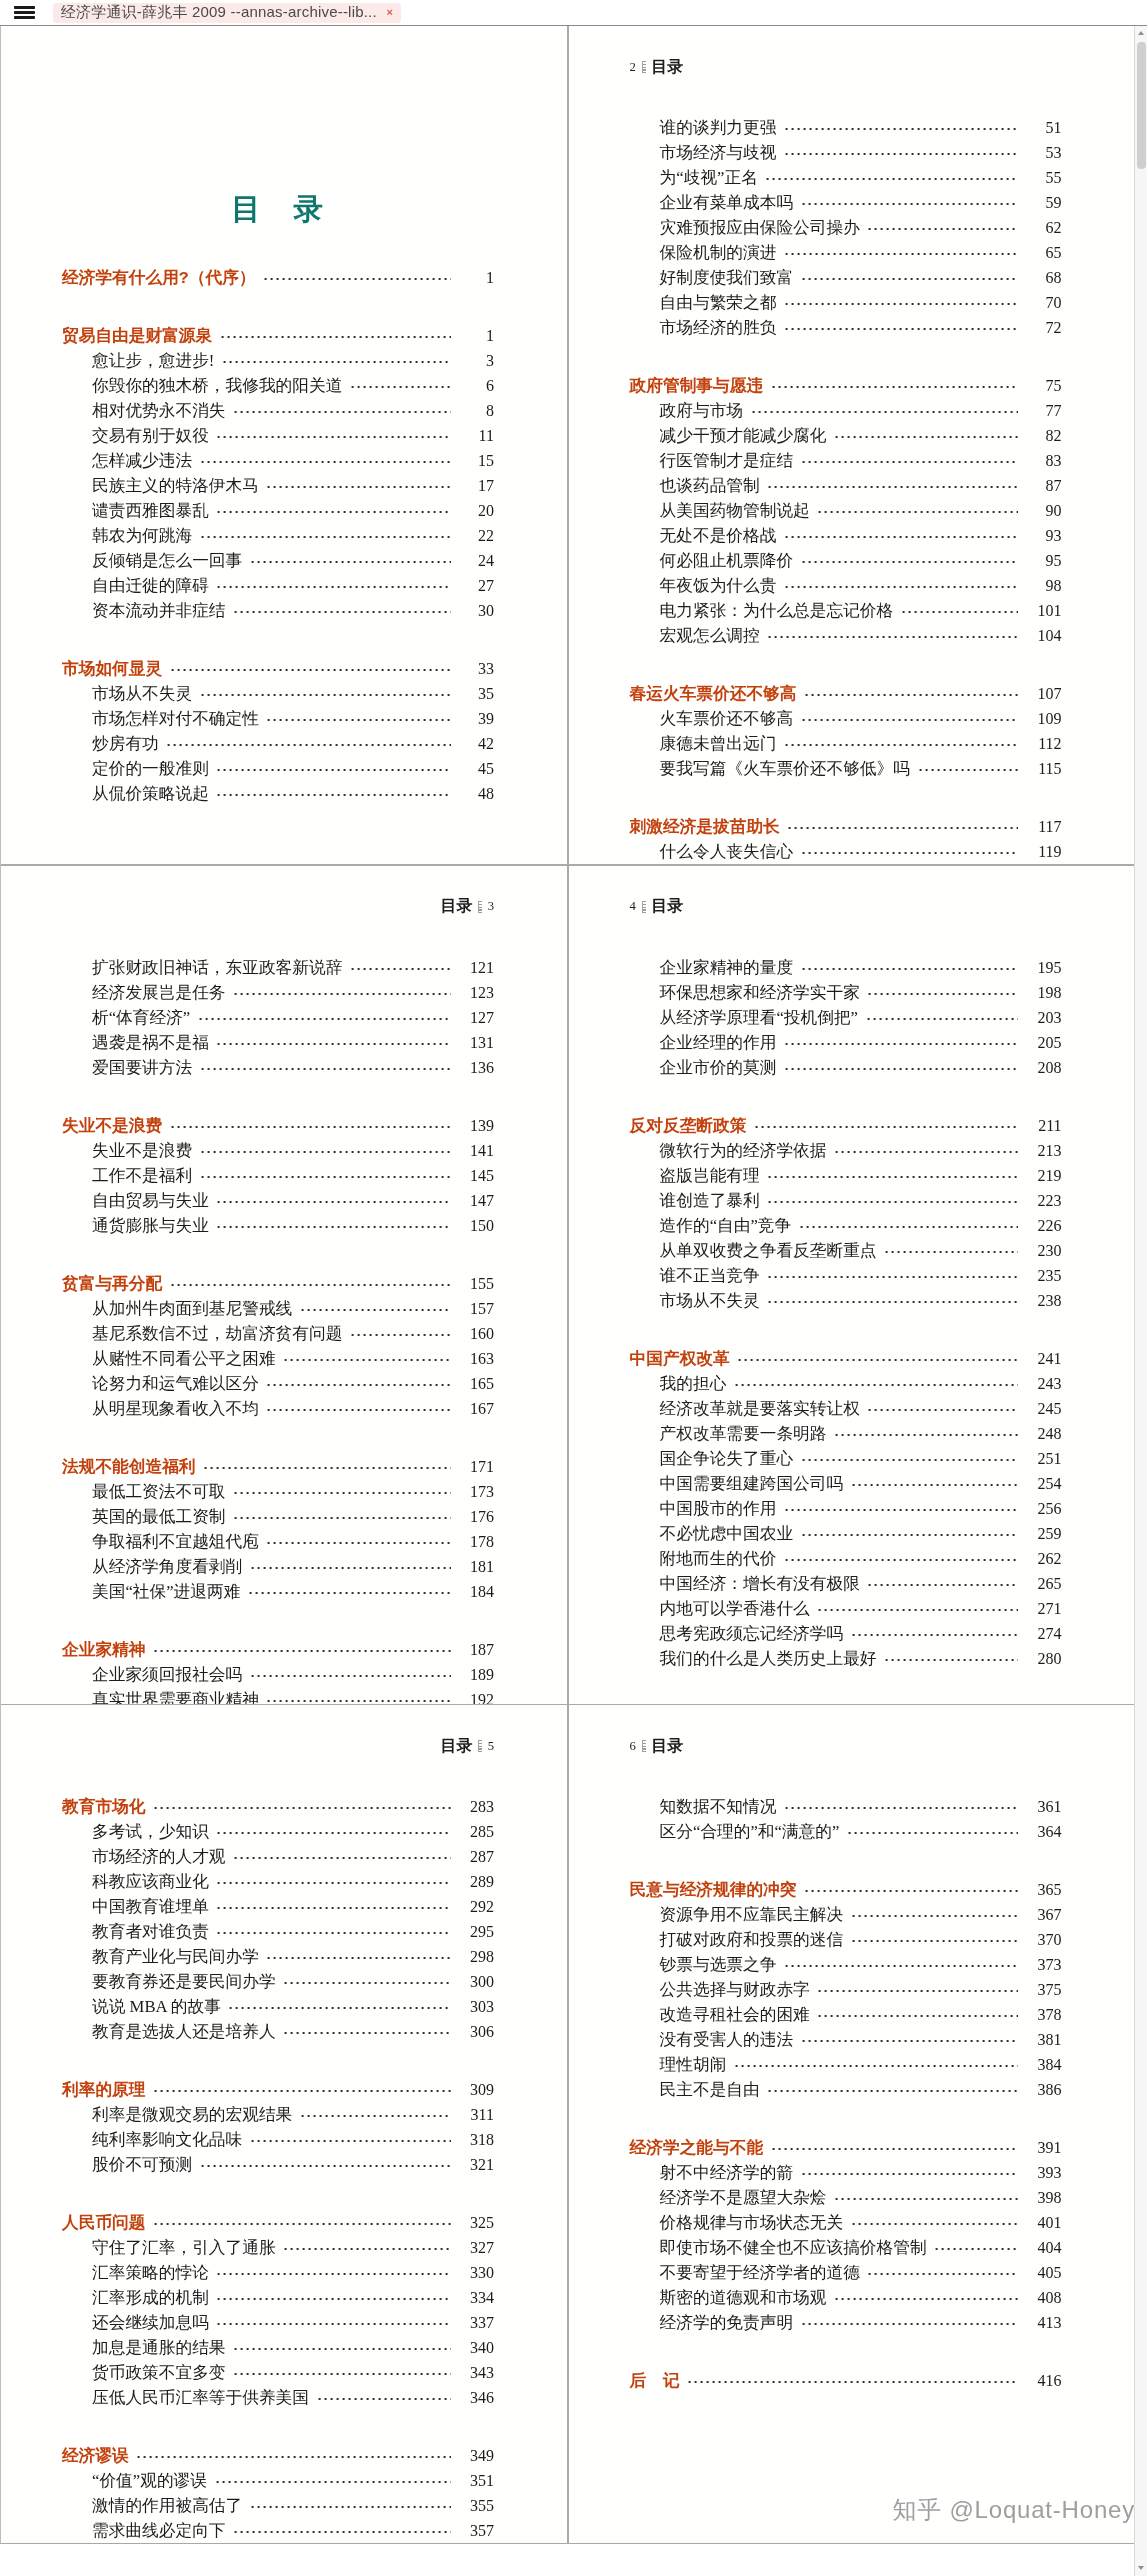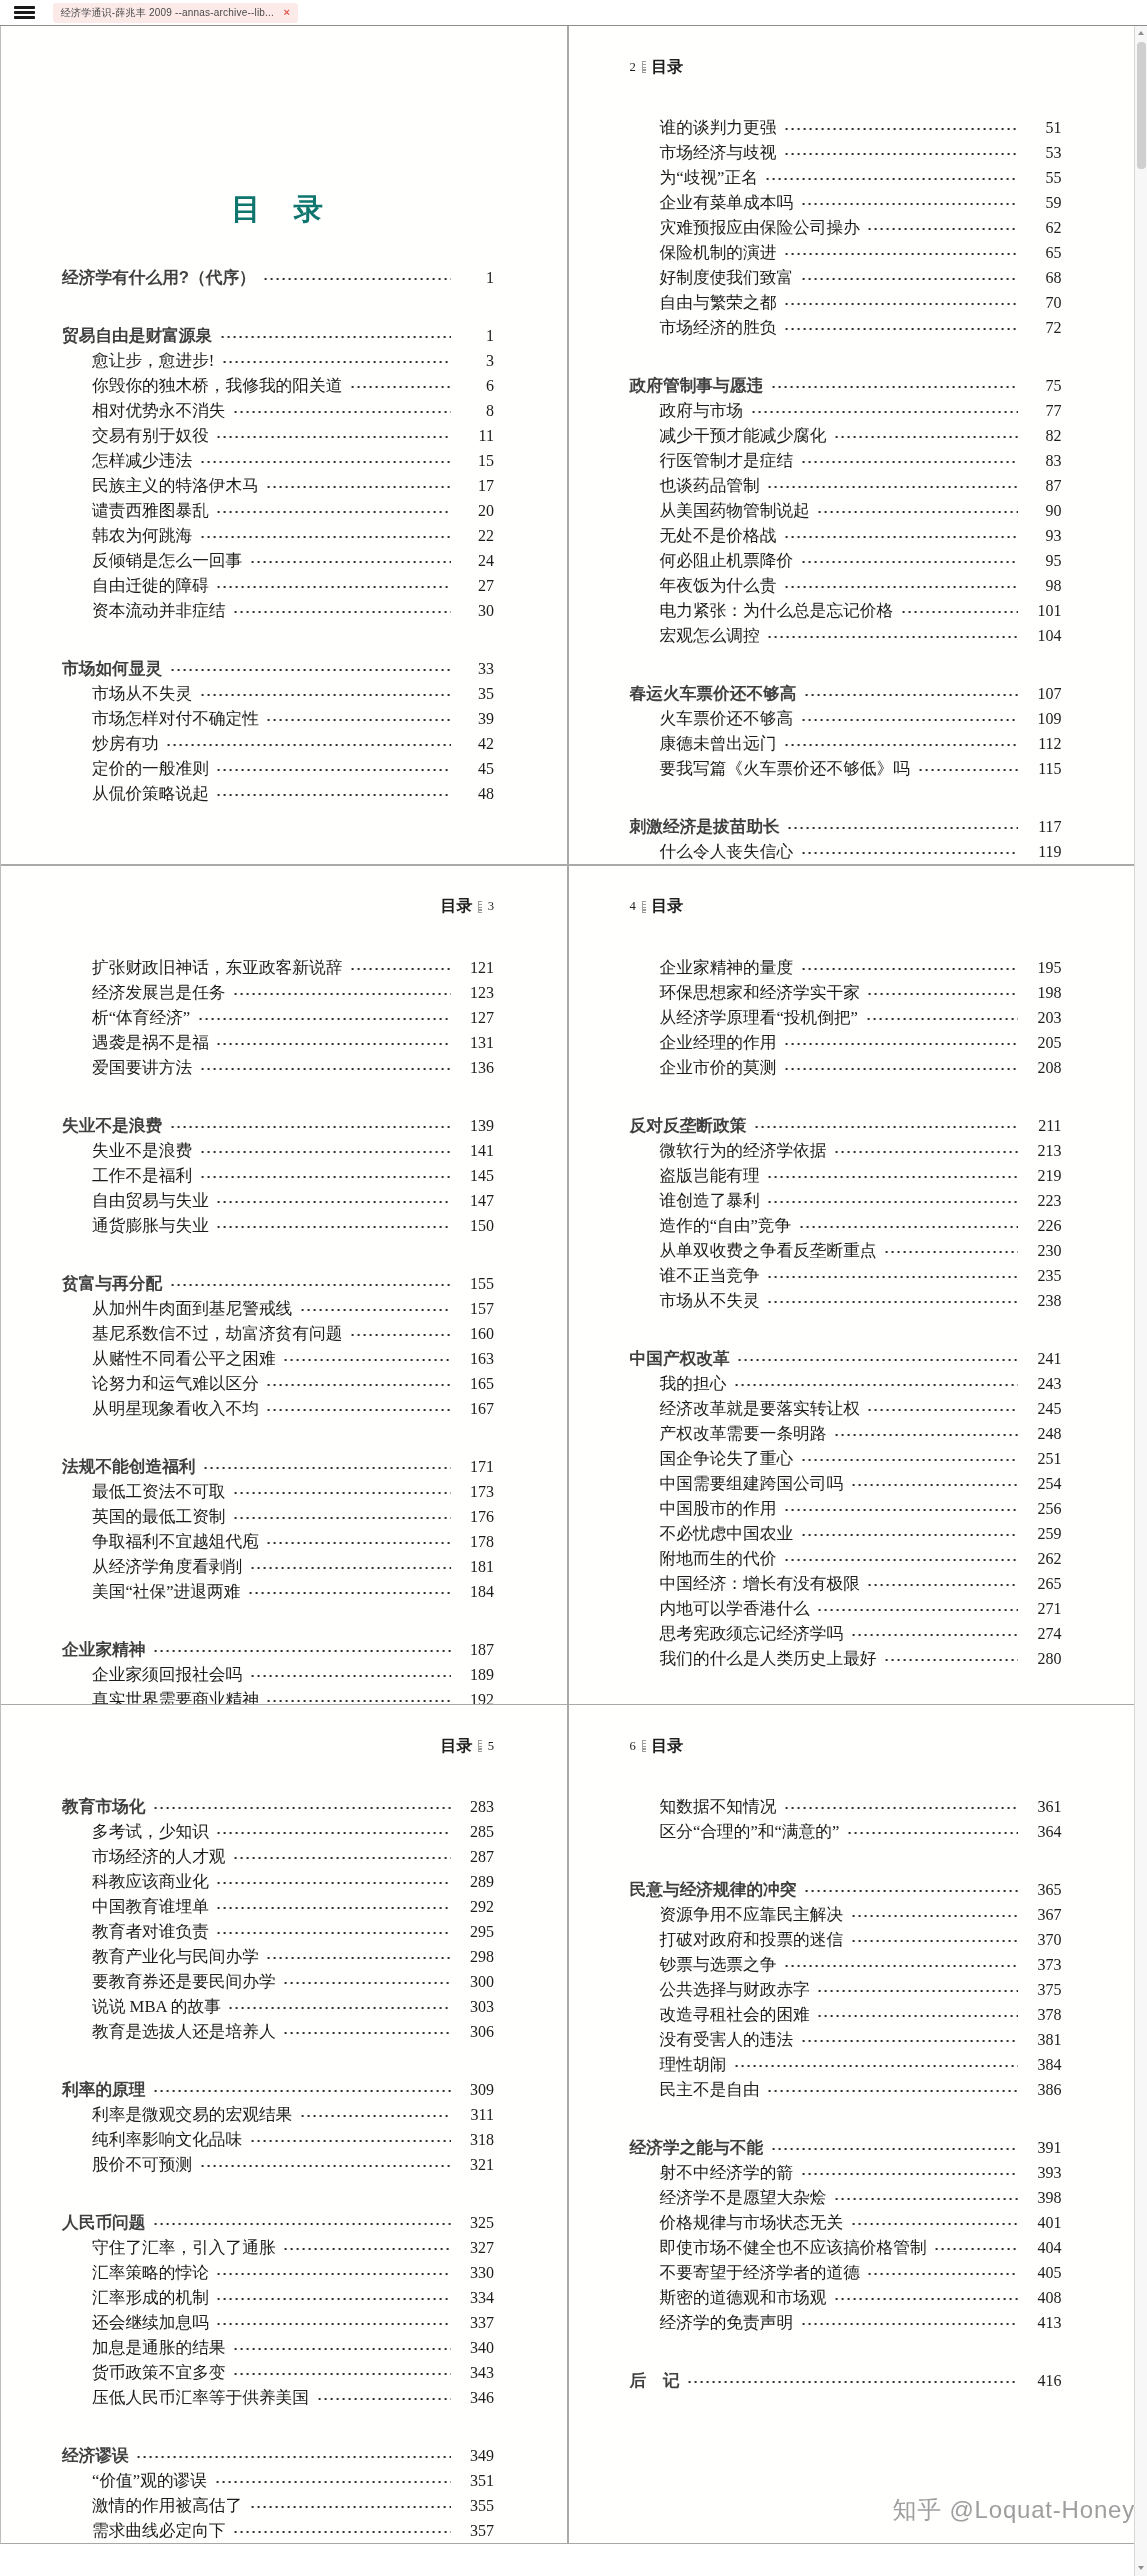--- a/index.html
+++ b/index.html
@@ -20,21 +20,21 @@
     border-bottom:1.6px solid #8c8c8c;
   }
   .menu-btn { width:21px; height:12.7px; margin-left:14.3px; display:flex; flex-direction:column; justify-content:space-between; cursor:pointer; }
   .menu-btn i { display:block; height:2.4px; background:#191919; border-radius:0.8px; }
   .tab {
     margin-left:17.5px; height:20px;
     display:flex; align-items:center;
     background:#fbeae8; border-radius:3.2px;
     padding:0 8px;
   }
-  .tab-title { font-size:10px; color:#4a4a4a; letter-spacing:0.2px; white-space:nowrap; }
+  .tab-title { font-size:15px; color:#4a4a4a; letter-spacing:0.2px; white-space:nowrap; }
   .tab-close { margin-left:9.6px; color:#e2574c; font-size:11px; font-weight:bold; line-height:1; cursor:pointer; }
 
   
   .pages-grid {
     position:absolute; left:0; top:26px;
     width:1135px;
     display:grid;
     grid-template-columns:566px 566px;
     grid-auto-rows:838px;
     gap:1.6px;
@@ -65,21 +65,21 @@
 
   .entry {
     display:flex; align-items:baseline;
     height:25px; line-height:25px;
     font-family:"Liberation Serif","DejaVu Serif",serif;
     font-size:16.7px; color:#1c1c1c;
     white-space:nowrap;
   }
   .entry.gap { margin-top:33px; }
   .entry.sub { padding-left:30px; }
-  .entry.bold .t { font-family:Liberation Sans, sans-serif; font-weight:700; color:#404040; }
+  .entry.bold .t { font-family:Liberation Mono, monospace; font-weight:700; color:#c2410c; }
   .entry .dots {
     flex:1 1 auto; align-self:stretch;
     margin:0 6.4px 0 5.6px;
     background-image:radial-gradient(circle,#2f2f2f 1.2px,transparent 1.4px);
     background-size:6px 8px;
     background-repeat:repeat-x;
     background-position:1.6px 60%;
   }
   .entry .n { min-width:37px; text-align:right; font-size:16px; }
 

